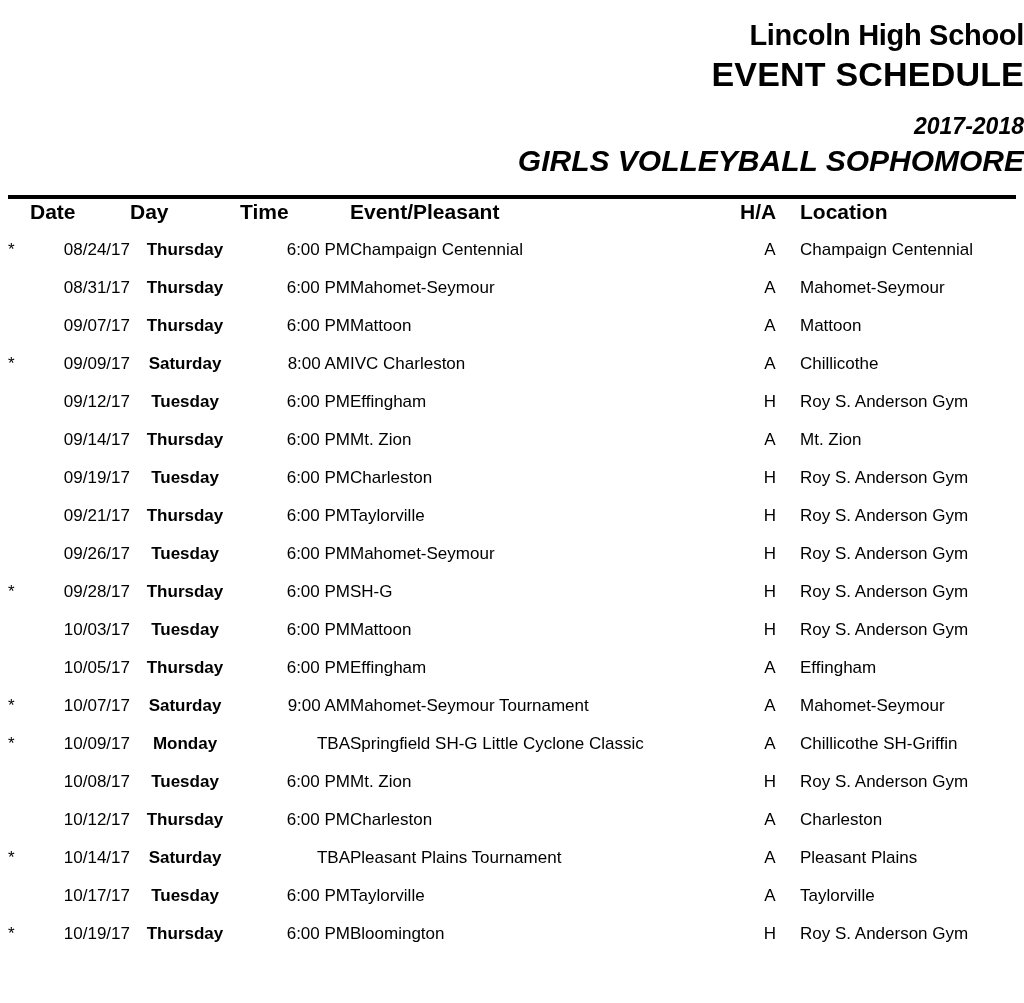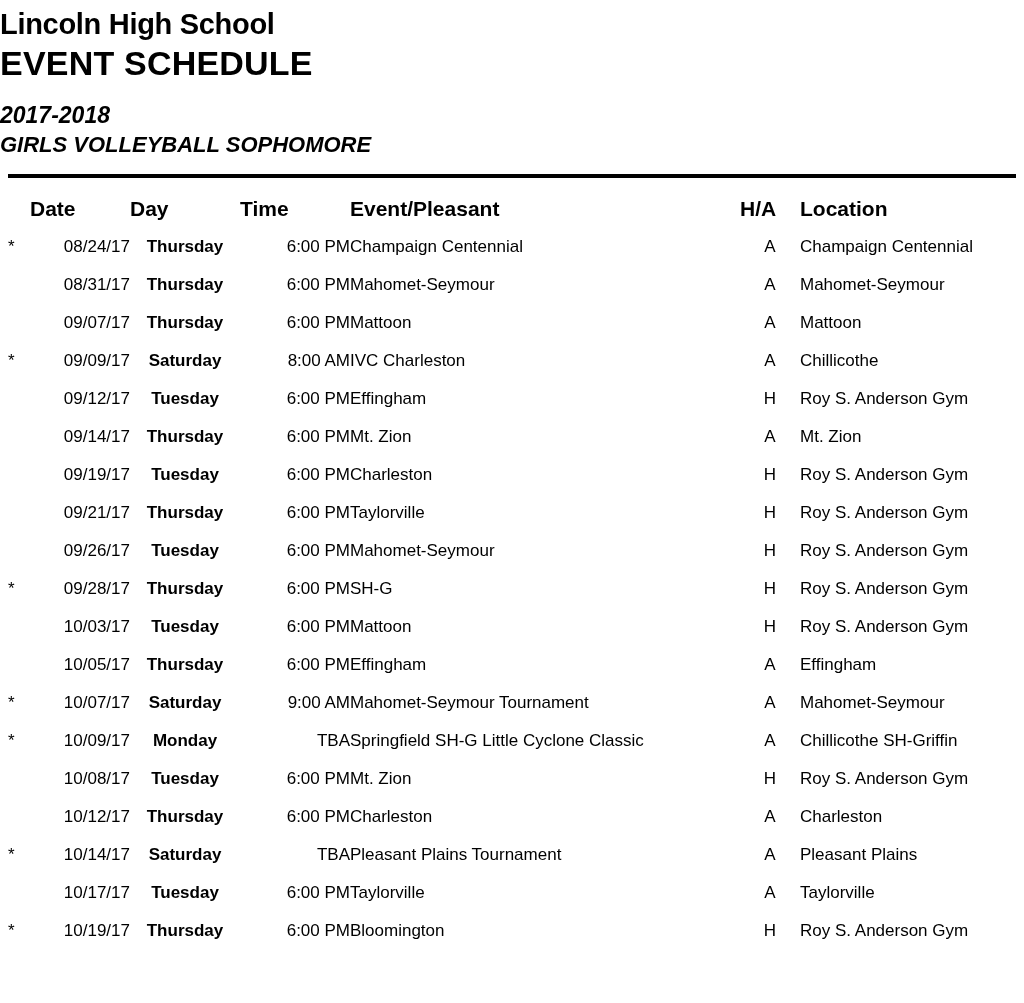--- a/index.html
+++ b/index.html
@@ -12,22 +12,23 @@
     height: 1003px;
     font-family: "Liberation Sans", sans-serif;
     color: #000000;
     overflow: hidden;
   }
   .page {
     width: 1024px;
     position: relative;
   }
   .header {
-    text-align: left;
+    text-align: right;
     padding-top: 8px;
+    margin-top: 11px;
   }
   .school-name {
     font-size: 29px;
     font-weight: bold;
     letter-spacing: -0.3px;
     line-height: 1.15;
   }
   .doc-title {
     font-size: 34px;
     font-weight: bold;
@@ -36,41 +37,41 @@
     margin-top: 2px;
   }
   .season {
     font-size: 23px;
     font-weight: bold;
     font-style: italic;
     margin-top: 18px;
     line-height: 1.2;
   }
   .sport {
-    font-size: 22px;
+    font-size: 30px;
     font-weight: bold;
     font-style: italic;
     margin-top: 2px;
     line-height: 1.2;
   }
   .rule-top {
     border-top: 4px solid #000;
     margin: 16px 8px 0 8px;
   }
   table.schedule {
     width: 1008px;
     margin: 0 8px;
     border-collapse: collapse;
     table-layout: fixed;
   }
   table.schedule th {
     font-size: 21px;
     font-weight: bold;
     text-align: left;
-    padding: 19px 0 7px 0;
+    padding: 1px 0 7px 0;
   }
   table.schedule td {
     font-size: 17px;
     padding: 9px 0 9px 0;
     vertical-align: top;
     white-space: nowrap;
   }
   .col-star { width: 22px; }
   .col-date { width: 100px; }
   .col-day  { width: 110px; }

